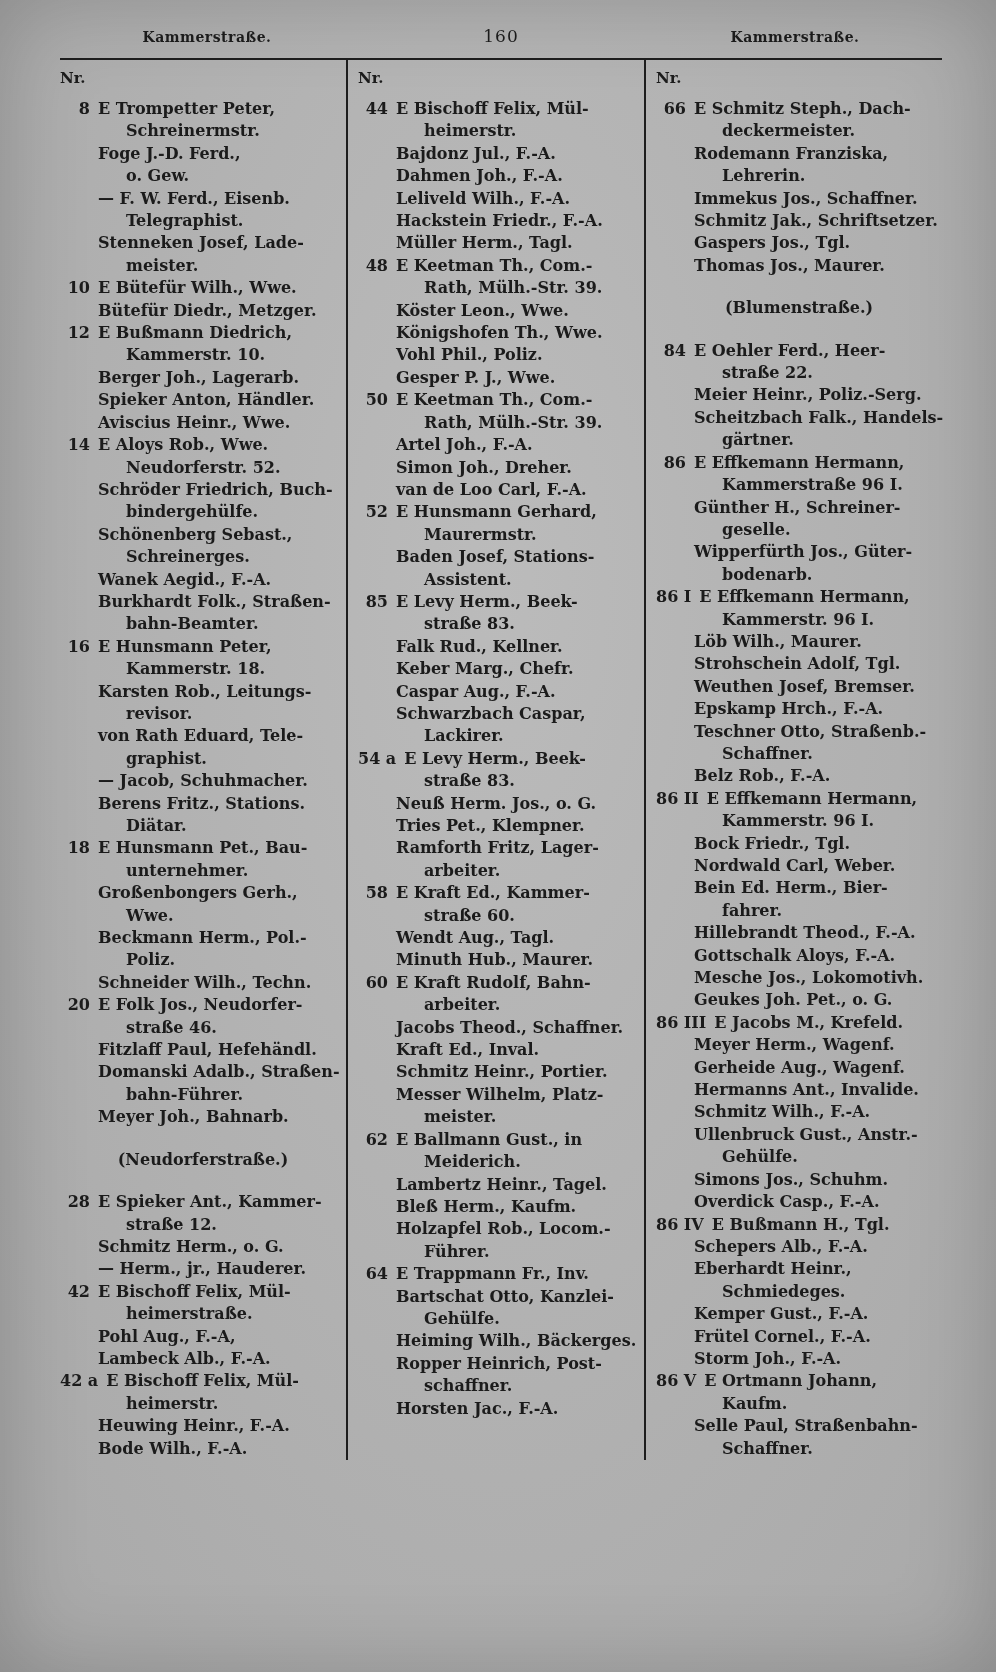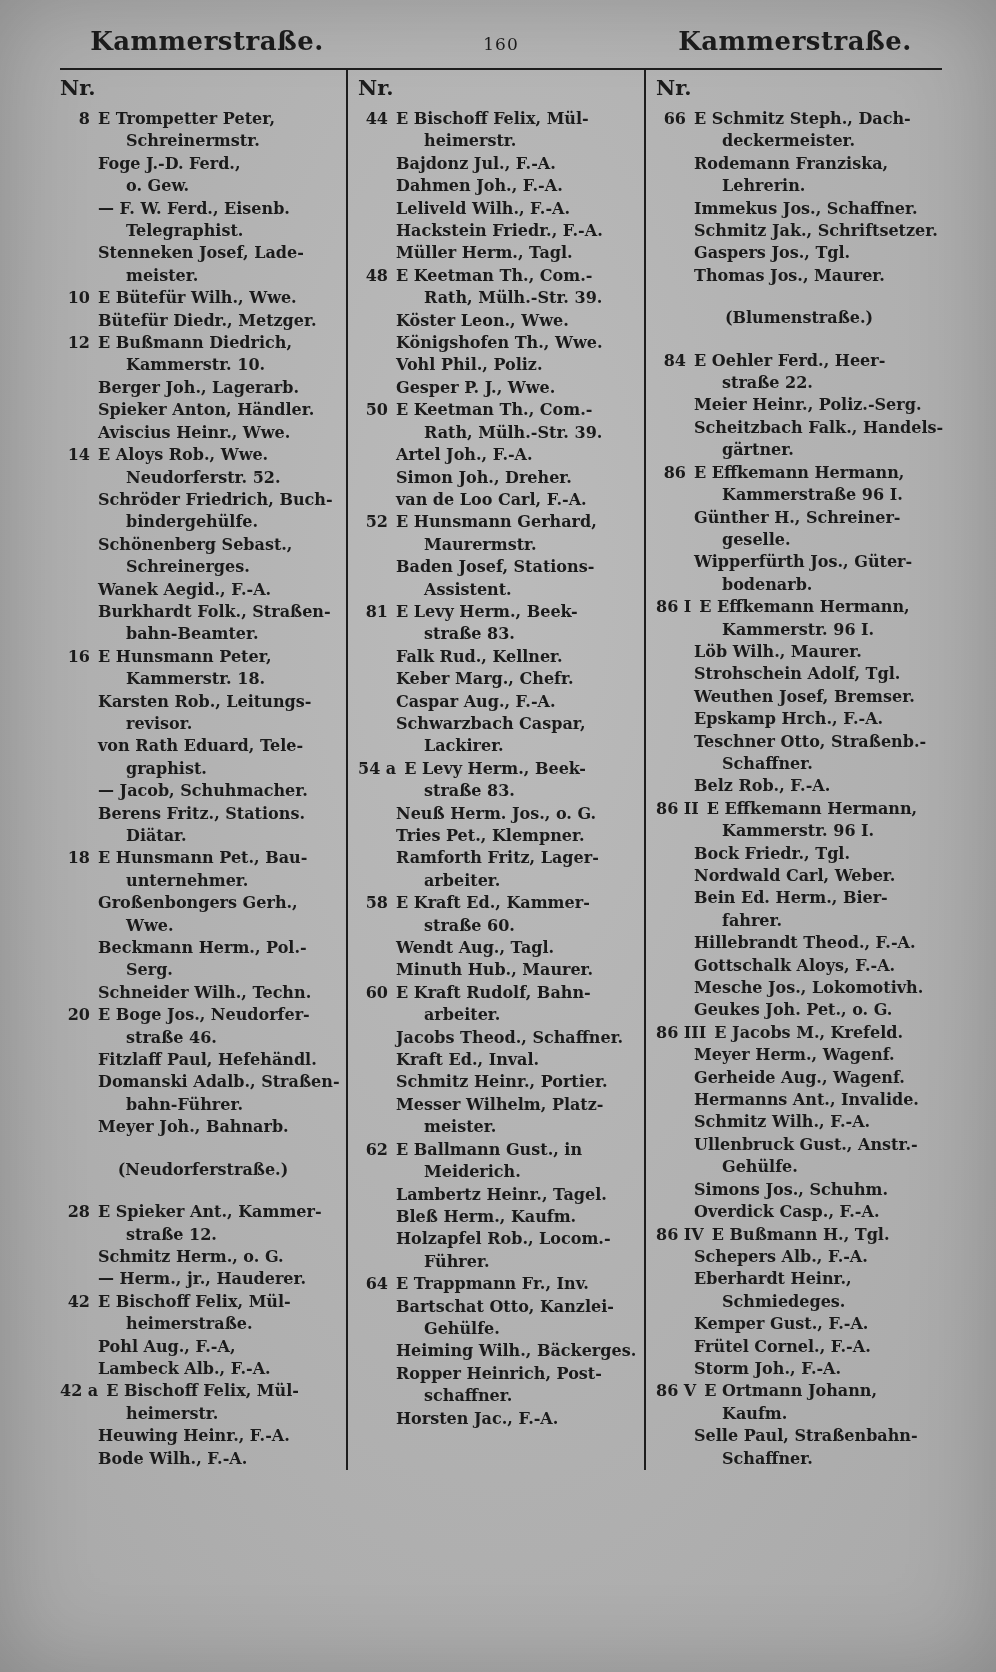--- a/index.html
+++ b/index.html
@@ -20,36 +20,36 @@
   .inner { padding: 26px 54px 0 60px; }
   .header {
     display: grid;
     grid-template-columns: 1fr 1fr 1fr;
     align-items: baseline;
     padding-bottom: 12px;
     border-bottom: 2px solid #1d1d1d;
   }
   .head-street {
     font-weight: bold;
-    font-size: 26px;
+    font-size: 14px;
     text-align: center;
     letter-spacing: 0.5px;
   }
   .page-num {
     font-size: 17px;
     font-weight: normal;
     text-align: center;
     letter-spacing: 1px;
   }
   .columns { display: flex; align-items: stretch; }
   .col { flex: 1 1 0; padding-top: 8px; min-width: 0; }
   .col + .col { border-left: 2px solid #1d1d1d; padding-left: 10px; }
   .nr-label {
     font-weight: bold;
-    font-size: 21px;
+    font-size: 15px;
     line-height: 20px;
     margin-bottom: 10px;
   }
   .line {
     font-weight: bold;
     font-size: 16px;
     line-height: 22.4px;
     white-space: nowrap;
   }
   .line .num {
@@ -109,23 +109,23 @@
             <div class="line sub"><span class="txt">von Rath Eduard, Tele-</span></div>
             <div class="line cont"><span class="txt">graphist.</span></div>
             <div class="line sub"><span class="txt">— Jacob, Schuhmacher.</span></div>
             <div class="line sub"><span class="txt">Berens Fritz., Stations.</span></div>
             <div class="line cont"><span class="txt">Diätar.</span></div>
             <div class="line head"><span class="num">18</span><span class="txt">E Hunsmann Pet., Bau-</span></div>
             <div class="line cont"><span class="txt">unternehmer.</span></div>
             <div class="line sub"><span class="txt">Großenbongers Gerh.,</span></div>
             <div class="line cont"><span class="txt">Wwe.</span></div>
             <div class="line sub"><span class="txt">Beckmann Herm., Pol.-</span></div>
-            <div class="line cont"><span class="txt">Serg.</span></div>
+            <div class="line cont"><span class="txt">Poliz.</span></div>
             <div class="line sub"><span class="txt">Schneider Wilh., Techn.</span></div>
-            <div class="line head"><span class="num">20</span><span class="txt">E Boge Jos., Neudorfer-</span></div>
+            <div class="line head"><span class="num">20</span><span class="txt">E Folk Jos., Neudorfer-</span></div>
             <div class="line cont"><span class="txt">straße 46.</span></div>
             <div class="line sub"><span class="txt">Fitzlaff Paul, Hefehändl.</span></div>
             <div class="line sub"><span class="txt">Domanski Adalb., Straßen-</span></div>
             <div class="line cont"><span class="txt">bahn-Führer.</span></div>
             <div class="line sub"><span class="txt">Meyer Joh., Bahnarb.</span></div>
             <div class="line center"><span class="txt">(Neudorferstraße.)</span></div>
             <div class="line head"><span class="num">28</span><span class="txt">E Spieker Ant., Kammer-</span></div>
             <div class="line cont"><span class="txt">straße 12.</span></div>
             <div class="line sub"><span class="txt">Schmitz Herm., o. G.</span></div>
             <div class="line sub"><span class="txt">— Herm., jr., Hauderer.</span></div>
@@ -157,21 +157,21 @@
             <div class="line sub"><span class="txt">Gesper P. J., Wwe.</span></div>
             <div class="line head"><span class="num">50</span><span class="txt">E Keetman Th., Com.-</span></div>
             <div class="line cont"><span class="txt">Rath, Mülh.-Str. 39.</span></div>
             <div class="line sub"><span class="txt">Artel Joh., F.-A.</span></div>
             <div class="line sub"><span class="txt">Simon Joh., Dreher.</span></div>
             <div class="line sub"><span class="txt">van de Loo Carl, F.-A.</span></div>
             <div class="line head"><span class="num">52</span><span class="txt">E Hunsmann Gerhard,</span></div>
             <div class="line cont"><span class="txt">Maurermstr.</span></div>
             <div class="line sub"><span class="txt">Baden Josef, Stations-</span></div>
             <div class="line cont"><span class="txt">Assistent.</span></div>
-            <div class="line head"><span class="num">81</span><span class="txt">E Levy Herm., Beek-</span></div>
+            <div class="line head"><span class="num">85</span><span class="txt">E Levy Herm., Beek-</span></div>
             <div class="line cont"><span class="txt">straße 83.</span></div>
             <div class="line sub"><span class="txt">Falk Rud., Kellner.</span></div>
             <div class="line sub"><span class="txt">Keber Marg., Chefr.</span></div>
             <div class="line sub"><span class="txt">Caspar Aug., F.-A.</span></div>
             <div class="line sub"><span class="txt">Schwarzbach Caspar,</span></div>
             <div class="line cont"><span class="txt">Lackirer.</span></div>
             <div class="line head"><span class="num">54 a</span><span class="txt">E Levy Herm., Beek-</span></div>
             <div class="line cont"><span class="txt">straße 83.</span></div>
             <div class="line sub"><span class="txt">Neuß Herm. Jos., o. G.</span></div>
             <div class="line sub"><span class="txt">Tries Pet., Klempner.</span></div>

